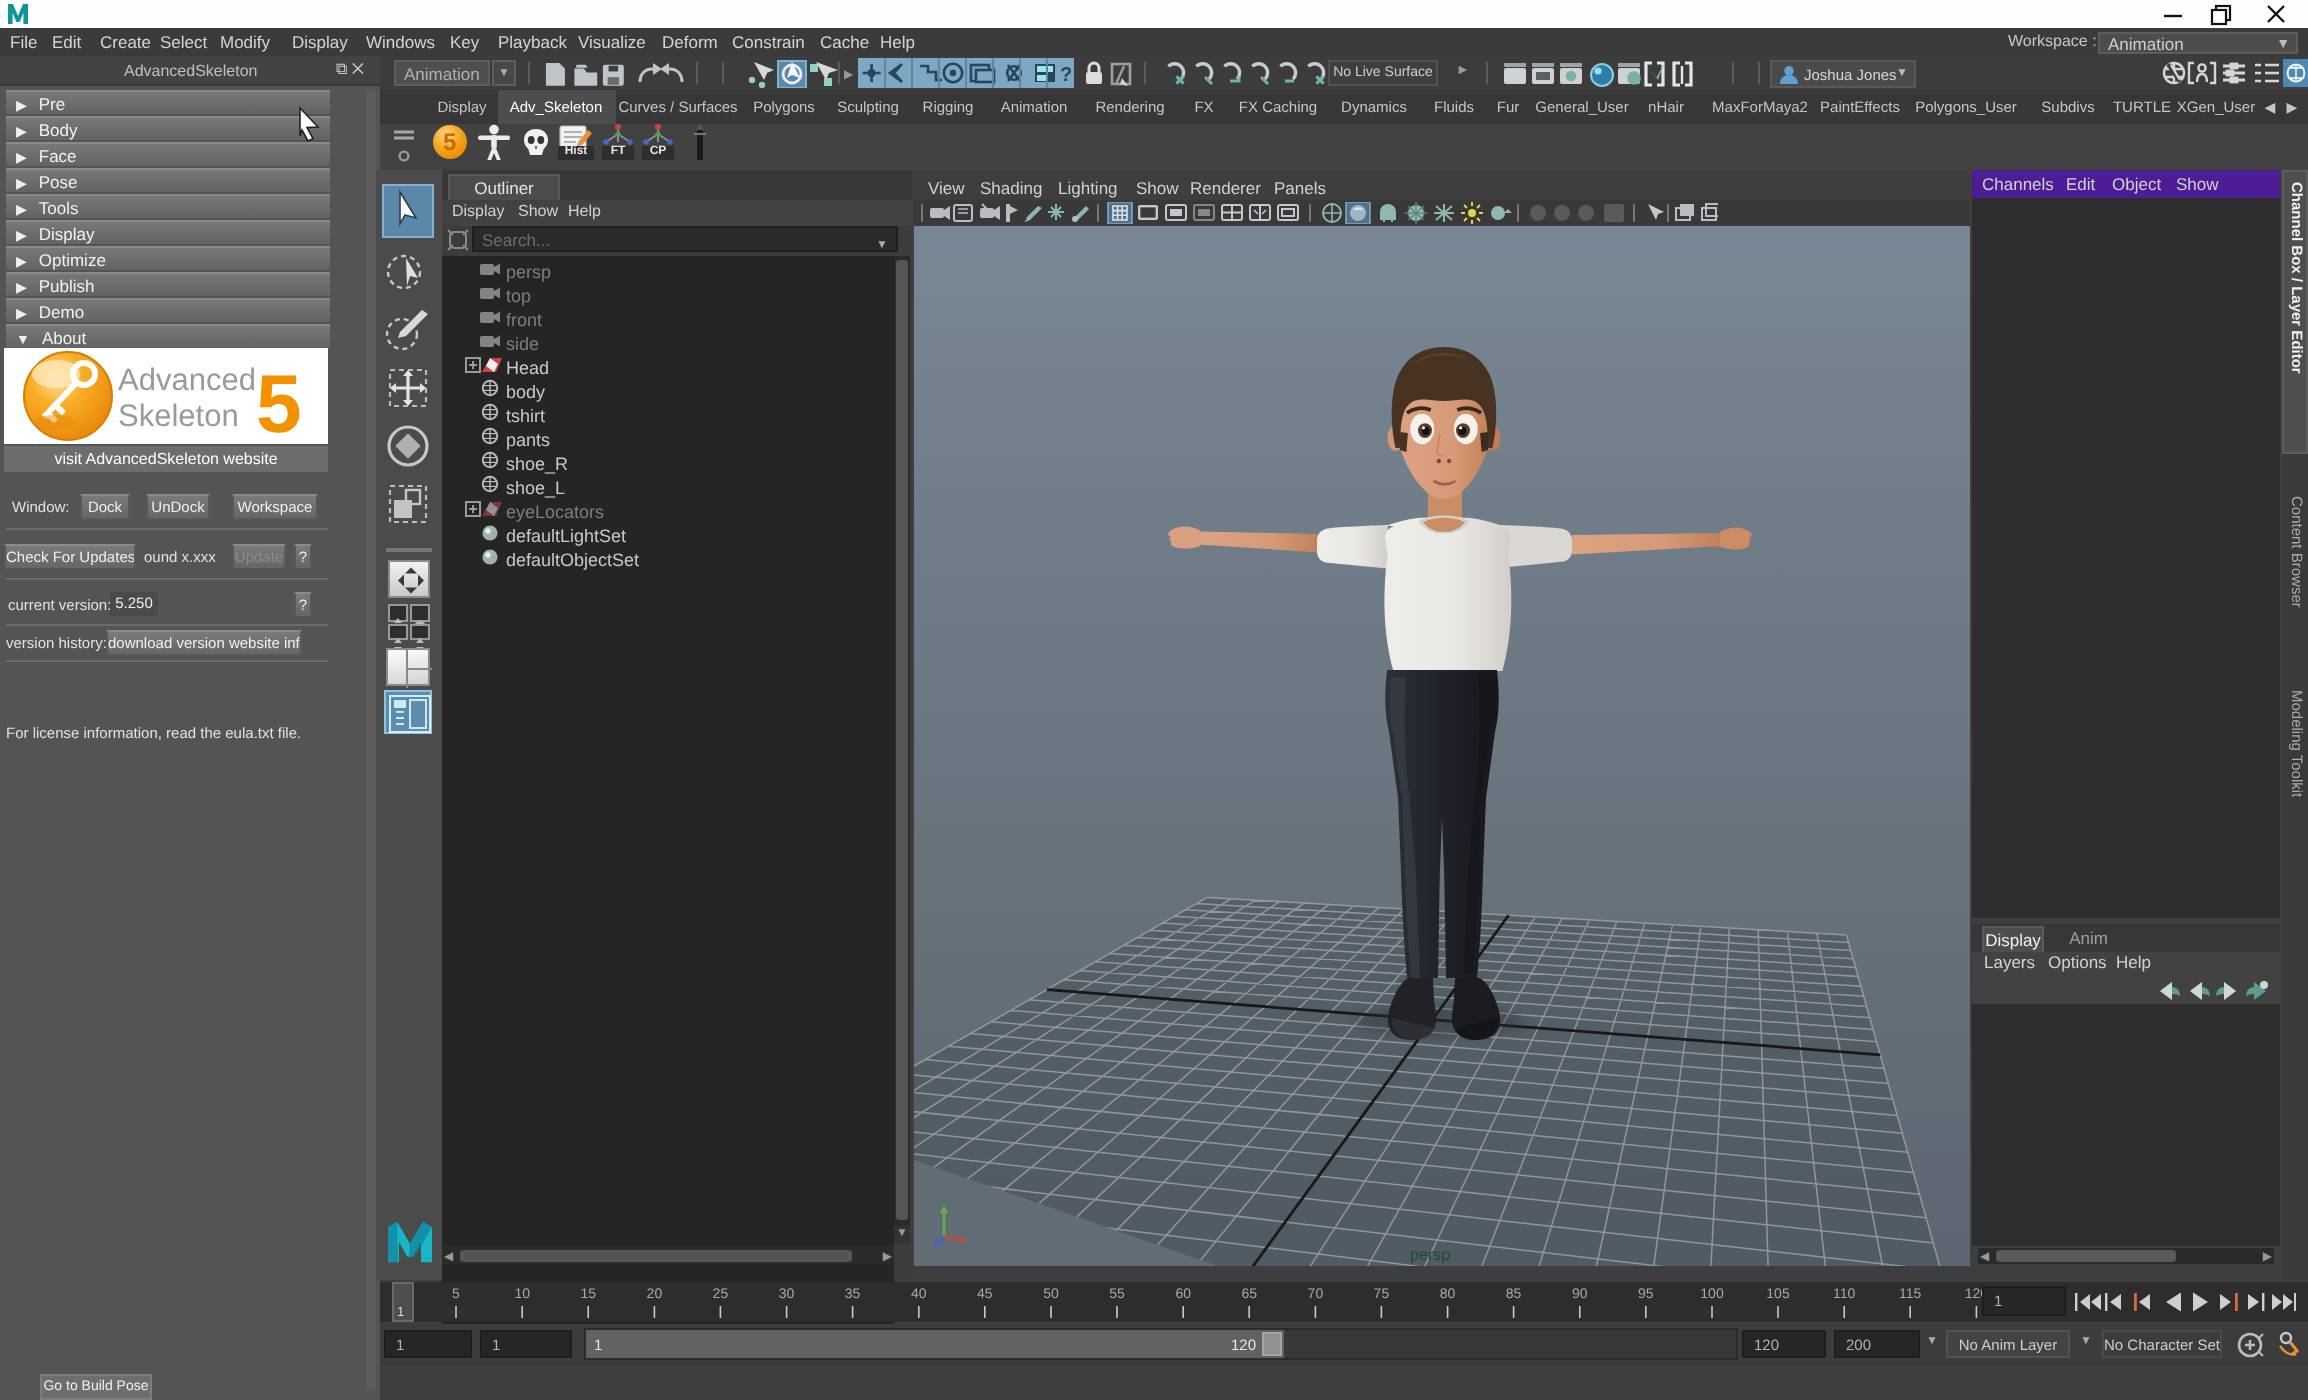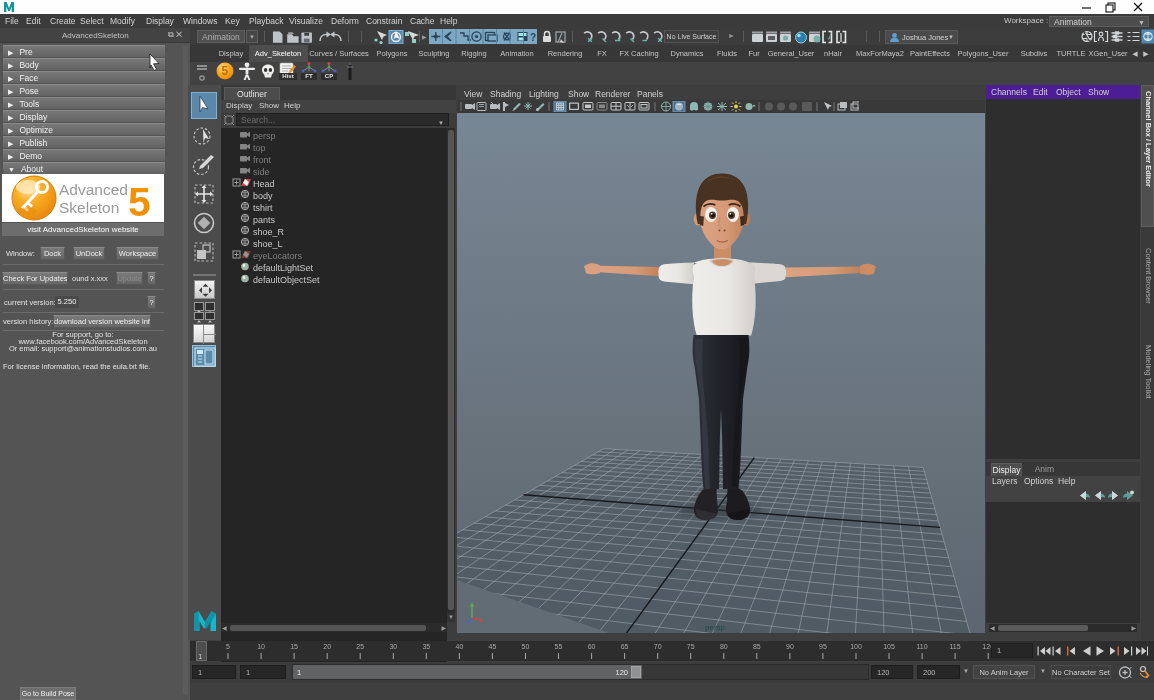--- a/index.html
+++ b/index.html
@@ -133,21 +133,20 @@
  <div class="abs" style="left:3px;top:261px;width:161px;height:1px;background:#464646;border-bottom:1px solid #6a6a6a"></div>
 
  <span class="lbl" style="left:4px;top:270px">current version:</span>
  <div class="abs" style="left:55px;top:268px;width:24px;height:12px;background:#4a4a4a;color:#f0f0f0;font-size:7.5px;line-height:12px;text-align:center">5.250</div>
  <div class="btn" style="left:147px;top:268px;width:9px;height:13px;line-height:12px">?</div>
  <div class="abs" style="left:3px;top:284px;width:161px;height:1px;background:#464646;border-bottom:1px solid #6a6a6a"></div>
 
  <span class="lbl" style="left:3px;top:289px">version history:</span>
  <div class="btn" style="left:53px;top:287px;width:98px;height:13px;line-height:12px">download version website info</div>
  <div class="abs" style="left:3px;top:302px;width:161px;height:1px;background:#464646;border-bottom:1px solid #6a6a6a"></div>
- <div class="lbl" style="left:0;top:303px;width:166px;text-align:center;line-height:7px;font-size:7.5px">For support, go to:<br>www.facebook.com/AdvancedSkeleton<br>Or email: support@animationstudios.com.au</div>
  <div class="lbl" style="left:3px;top:334px;font-size:7.5px">For license information, read the eula.txt file.</div>
  <div class="btn" style="left:20px;top:659px;width:56px;height:13px;line-height:12px;background:#6e6e6e;border-color:#7d7d7d;font-size:7px">Go to Build Pose</div>
  <div class="abs" style="left:183px;top:17px;width:5px;height:650px;background:#5c5c5c;border-radius:2px"></div>
 </div>
 <svg class="abs" style="left:148px;top:53px;z-index:99" width="14" height="18" viewBox="0 0 14 18">
       <path d="M2 1l9 9.5-5.5 0.3 3 5.5-2.5 1.2-3-5.5L2 15z" fill="#fff" stroke="#222" stroke-width="0.8"></path>
     </svg>
 
 <div class="abs" id="statusline">
  <div class="abs" style="left:7px;top:2px;width:48px;height:13px;background:#4f4f4f;border:1px solid #5e5e5e;color:#b0b0b0;font-size:8.5px;line-height:12px;padding-left:4px">Animation</div>

